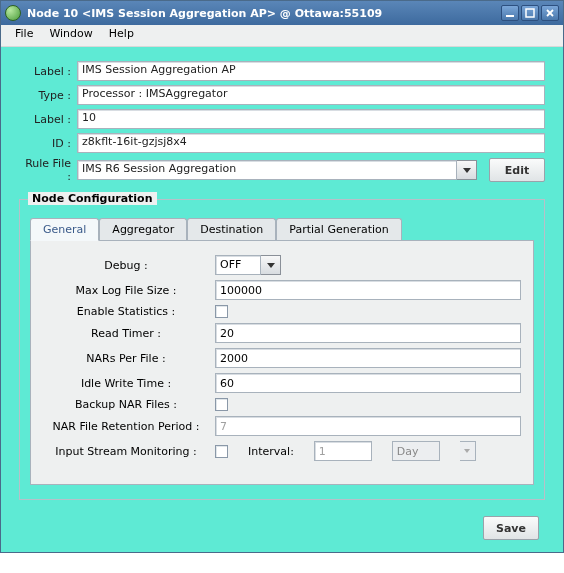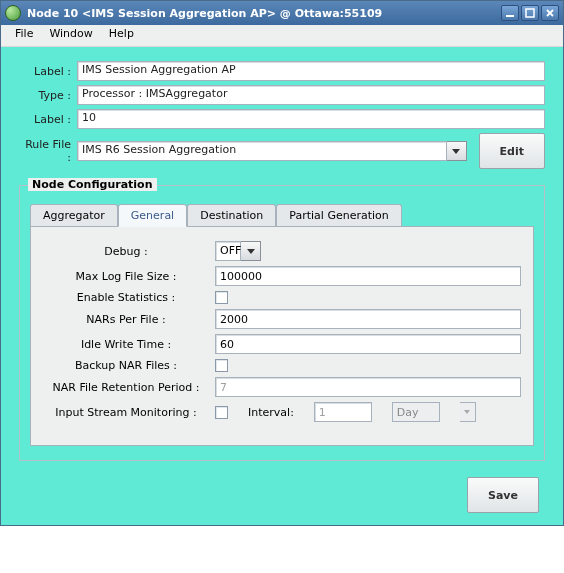--- a/index.html
+++ b/index.html
@@ -36,21 +36,21 @@
   .combo-btn {
     width: 20px; height: 20px; border: 1px solid #8a9098; border-left: 0;
     background: linear-gradient(to bottom, #f8f8f8, #d8dce0);
     display: flex; align-items: center; justify-content: center; cursor: pointer;
   }
   .tri-down {
     width: 0; height: 0; border-left: 4px solid transparent;
     border-right: 4px solid transparent; border-top: 5px solid #333;
   }
   .btn {
-    height: 36px; min-width: 56px; padding: 0 20px;
+    height: 24px; min-width: 56px; padding: 0 10px;
     background: linear-gradient(to bottom, #fafbfb, #e0e4e6);
     border: 1px solid #9aa2aa; border-radius: 2px; cursor: pointer;
     display: inline-flex; align-items: center; justify-content: center; font-weight: bold;
     color: #333;
   }
   .section { margin-top: 16px; border: 1px solid #b8c0c8; border-radius: 0; padding: 0 10px 14px 10px; position: relative;}
   .section-title { position: relative; top: -8px; left: -2px; background: #eef0f0; padding: 0 4px; font-weight: bold; display: inline-block;}
   .tabs { display: flex; border-bottom: 1px solid #a8b2bc; margin-top: 4px; position: relative; top: 1px;}
   .tab {
     padding: 4px 12px; border: 1px solid #a8b2bc; border-bottom: none;
@@ -60,21 +60,21 @@
   .tab.active { background: #f4f8fa; z-index: 2; border-bottom: 1px solid #f4f8fa; margin-bottom: -1px; color:#3a5a8a;}
   .tab-body { border: 1px solid #a8b2bc; border-top: none; border-top: 1px solid #a8b2bc; padding: 14px 12px 18px 12px; background: #eef0f0; }
   .cfg-row { display: flex; align-items: center; margin-bottom: 5px; }
   .cfg-label { width: 172px; text-align: center; padding-right: 6px; }
   .cfg-field { flex: 1; display: flex; align-items: center; }
   .text-input {
     width: 100%; height: 20px; border: 1px solid #a8b2bc; background: #fff;
     padding: 2px 4px; box-shadow: inset 1px 1px 0 #d8dde2;
   }
   .text-input.disabled { color: #a0a0a0; background: #fff; }
-  .small-combo-field { width: 26px; height: 20px; border: 1px solid #a8b2bc; background: #fff; padding: 2px 4px; box-shadow: inset 1px 1px 0 #d8dde2;}
+  .small-combo-field { width: 46px; height: 20px; border: 1px solid #a8b2bc; background: #fff; padding: 2px 4px; box-shadow: inset 1px 1px 0 #d8dde2;}
   .chk {
     width: 13px; height: 13px; border: 1px solid #8a98a8; background: #fff;
     box-shadow: inset 1px 1px 0 #e0e6ea; cursor: pointer;
   }
   .small-input { width: 58px; height: 20px; border: 1px solid #a8b2bc; background: #fff; padding: 2px 4px; box-shadow: inset 1px 1px 0 #d8dde2; color:#a0a0a0;}
   .unit-select {
     width: 48px; height: 20px; border: 1px solid #a8b2bc; background: #eceef0;
     display: flex; align-items: center; padding: 0 4px; color: #888;
   }
   .unit-btn {
@@ -126,36 +126,40 @@
       <div class="ro-field">IMS Session Aggregation AP</div>
     </div>
     <div class="form-row">
       <div class="form-label">Type :</div>
       <div class="ro-field">Processor : IMSAggregator</div>
     </div>
     <div class="form-row">
       <div class="form-label">Label :</div>
       <div class="ro-field">10</div>
     </div>
+    <div class="form-row">
+      <div class="form-label">ID :</div>
+      <div class="ro-field">z8kflt-16it-gzjsj8x4</div>
+    </div>
     <div class="form-row rule-row">
       <div class="form-label">Rule File :</div>
       <div class="rw-field">IMS R6 Session Aggregation</div>
       <div class="combo-btn">
           <div class="tri-down"></div>
         </div>
       <div style="width:12px"></div>
       <div class="btn">Edit</div>
     </div>
 
     <div class="section">
       <div class="section-title">Node Configuration</div>
 
       <div class="tabs">
+        <div class="tab active">General</div>
         <div class="tab">Aggregator</div>
-        <div class="tab active">General</div>
         <div class="tab">Destination</div>
         <div class="tab">Partial Generation</div>
       </div>
 
       <div class="tab-body">
 
         <div class="cfg-row">
           <div class="cfg-label">Debug :</div>
           <div class="cfg-field">
             <div class="small-combo-field">OFF</div>
@@ -172,20 +176,26 @@
             </div>
         </div>
 
         <div class="cfg-row">
           <div class="cfg-label">Enable Statistics :</div>
           <div class="cfg-field">
               <div class="chk"></div>
             </div>
         </div>
 
+        <div class="cfg-row">
+          <div class="cfg-label">Read Timer :</div>
+          <div class="cfg-field">
+              <input class="text-input" value="20" style="">
+            </div>
+        </div>
 
         <div class="cfg-row">
           <div class="cfg-label">NARs Per File :</div>
           <div class="cfg-field">
               <input class="text-input" value="2000" style="">
             </div>
         </div>
 
         <div class="cfg-row">
           <div class="cfg-label">Idle Write Time :</div>

